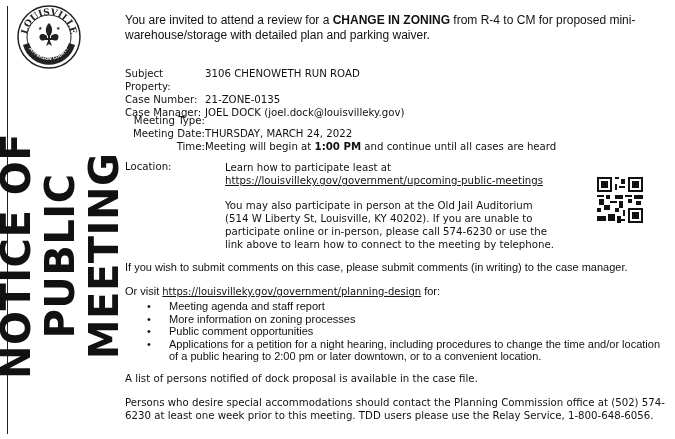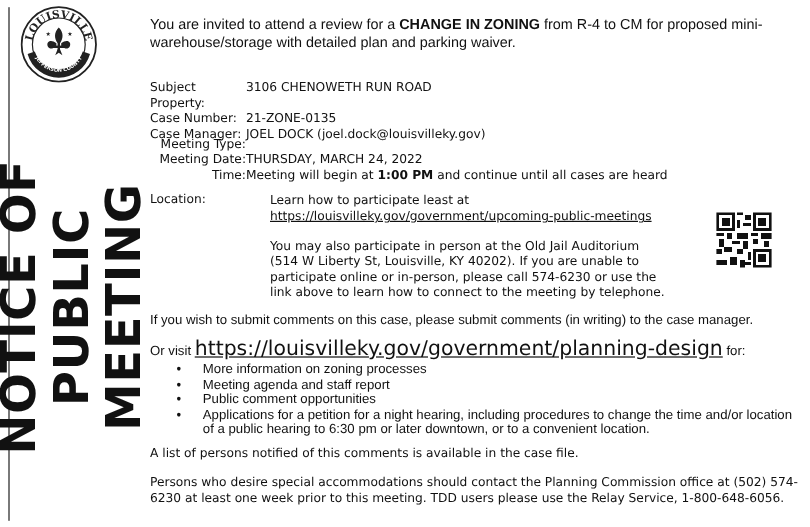--- a/index.html
+++ b/index.html
@@ -19,21 +19,21 @@
   .grp1 { position:absolute; top:54px; left:0; }
   .grp2 { position:absolute; top:101px; left:0;text-align:right; }
   .loc { position:absolute; top:148px; left:0; width:420px; }
   .loc .lbl { position:absolute; left:0; top:0; }
   .loc .txt { position:absolute; left:100px; top:0; width:330px; line-height:13px; }
   .link { text-decoration:underline; color:#111; }
   .qr { position:absolute; left:597px; top:177px; width:46px; height:46px; }
   .p-arial { font-size:11px; line-height:13px; }
   .cmt { position:absolute; left:125px; top:261px; }
   .visit { position:absolute; left:125px; top:285px; width:540px; }
-  .visit .url { font-family:"DejaVu Sans", sans-serif; font-size:17px; text-decoration:underline; }
+  .visit .url { font-family:"DejaVu Sans", sans-serif; font-size:10px; text-decoration:underline; }
   ul.blist { margin:2px 0 0 0; padding:0 0 0 22px; list-style:none; }
   ul.blist li { position:relative; padding-left:22px; font-size:11px; line-height:12.5px; }
   ul.blist li::before { content:"•"; position:absolute; left:0; }
   .notified { position:absolute; left:125px; top:373px; }
   .access { position:absolute; left:125px; top:396px; width:540px; line-height:13px; }
 </style>
 </head>
 <body>
 
 <div class="vline"></div>
@@ -146,21 +146,21 @@
       <rect x="9" y="18" width="2" height="3"></rect>
       <rect x="11" y="19" width="2" height="1"></rect>
   </g>
 </svg>
 
 <div class="cmt p-arial">If you wish to submit comments on this case, please submit comments (in writing) to the case manager.</div>
 
 <div class="visit p-arial">
   <div><span>Or visit </span><span class="url">https://louisvilleky.gov/government/planning-design</span><span> for:</span></div>
   <ul class="blist">
+    <li>Meeting agenda and staff report</li>
     <li>More information on zoning processes</li>
-    <li>Meeting agenda and staff report</li>
     <li>Public comment opportunities</li>
-    <li>Applications for a petition for a night hearing, including procedures to change the time and/or location of a public hearing to 6:30 pm or later downtown, or to a convenient location.</li>
+    <li>Applications for a petition for a night hearing, including procedures to change the time and/or location of a public hearing to 2:00 pm or later downtown, or to a convenient location.</li>
   </ul>
 </div>
 
-<div class="notified sans2">A list of persons notified of this comments is available in the case file.</div>
+<div class="notified sans2">A list of persons notified of dock proposal is available in the case file.</div>
 <div class="access sans2">Persons who desire special accommodations should contact the Planning Commission office at (502) 574-6230 at least one week prior to this meeting. TDD users please use the Relay Service, 1-800-648-6056.</div>
 
 </body></html>

